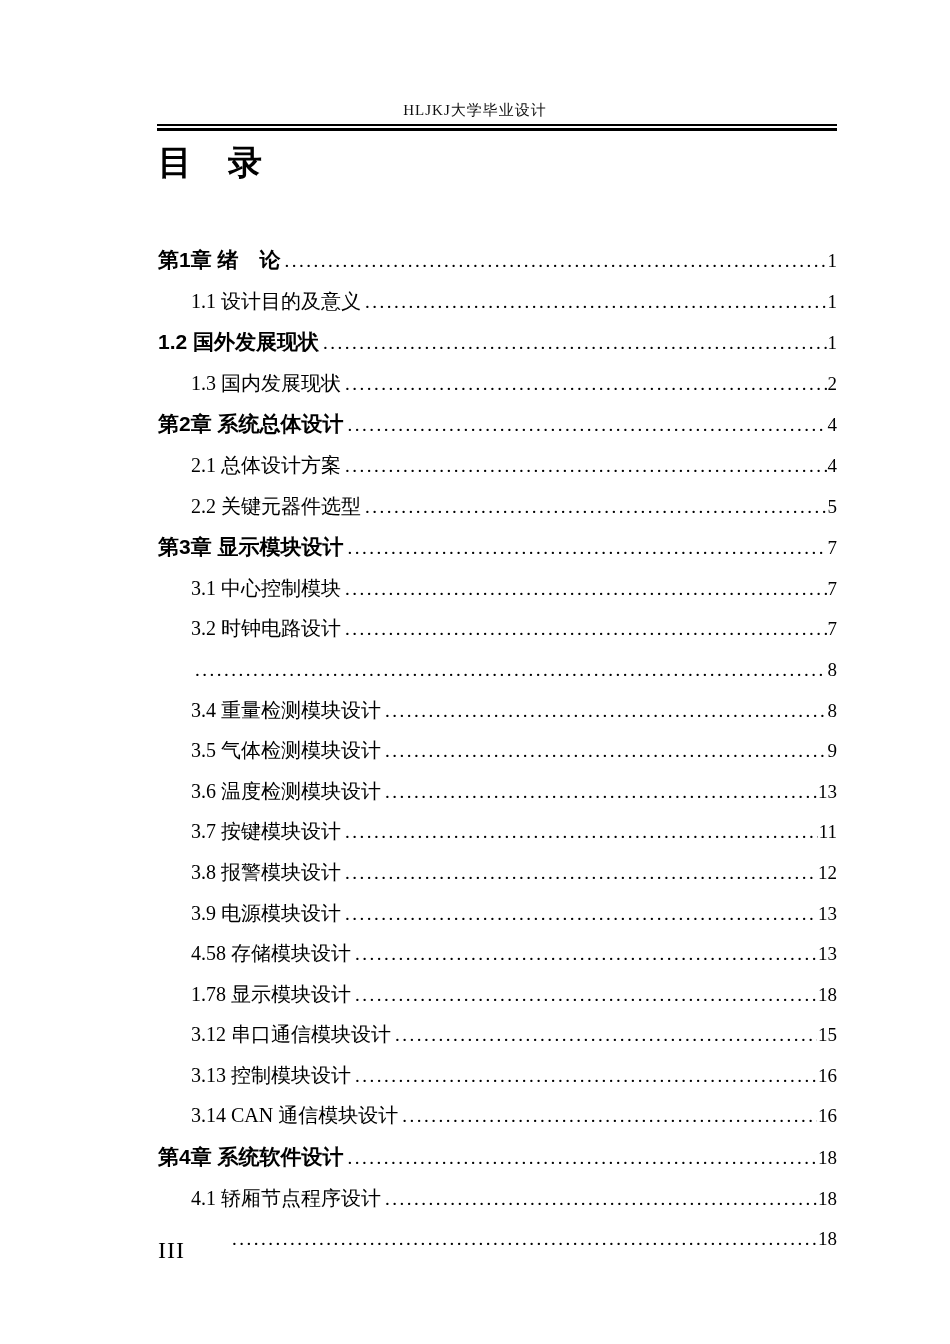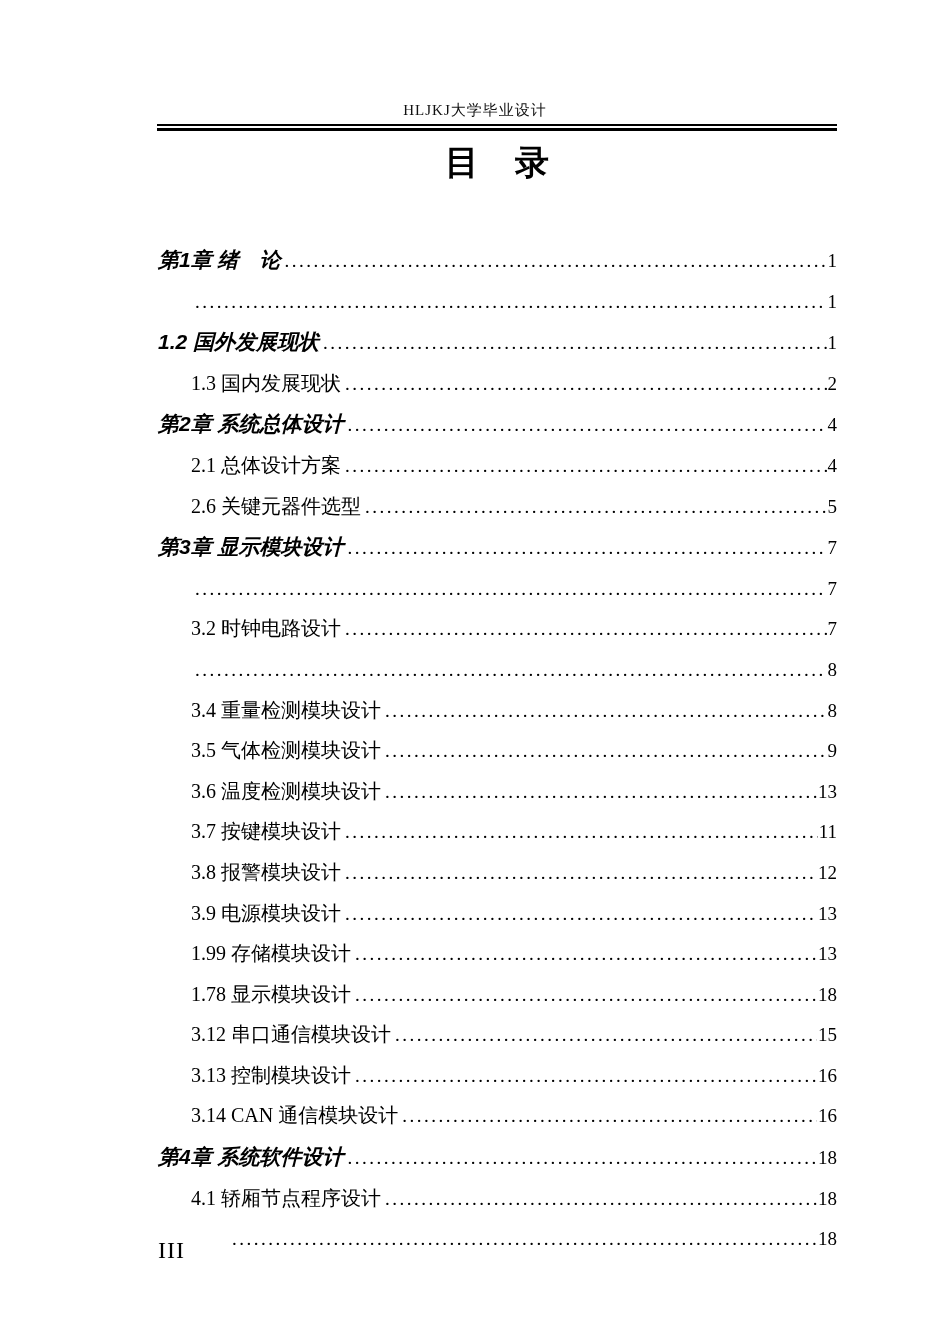--- a/index.html
+++ b/index.html
@@ -33,21 +33,20 @@
     height: 2px;
     border-top: 2px solid #000;
     border-bottom: 3px solid #000;
   }
   .doc-title {
     position: absolute;
     top: 140px;
     left: 158px;
     width: 679px;
     margin: 0;
-    text-align: center;
     font-size: 34px;
     font-weight: 700;
     font-family: "Liberation Sans", "DejaVu Sans", sans-serif;
     letter-spacing: 1px;
   }
   .toc {
     position: absolute;
     top: 240px;
     left: 158px;
     width: 679px;
@@ -61,21 +60,20 @@
     font-size: 20px;
     white-space: nowrap;
     flex: 0 0 auto;
   }
   .toc-entry.level-1 .entry-label { font-size: 21px; }
   .toc-entry.level-2 { padding-left: 33px; }
   .toc-entry.level-3 { padding-left: 70px; }
   .toc-entry.bold .entry-label {
     font-weight: 700;
     font-family: "Liberation Sans", "DejaVu Sans", sans-serif;
-    font-style: italic;
   }
   .leader {
     flex: 1 1 auto;
     min-width: 0;
     overflow: hidden;
     white-space: nowrap;
     padding-left: 4px;
   }
   .leader::after {
     content: "................................................................................................................................................................................................................";
@@ -110,20 +108,21 @@
 
   <div class="toc">
 
       <div class="toc-entry level-1 bold">
         <span class="entry-label">第1章 绪　论</span>
         <span class="leader"></span>
         <span class="page-num">1</span>
       </div>
 
       <div class="toc-entry level-2">
+        <span class="entry-label">1.1 设计目的及意义</span>
         <span class="leader"></span>
         <span class="page-num">1</span>
       </div>
 
       <div class="toc-entry level-1 bold">
         <span class="entry-label">1.2 国外发展现状</span>
         <span class="leader"></span>
         <span class="page-num">1</span>
       </div>
 
@@ -139,32 +138,33 @@
         <span class="page-num">4</span>
       </div>
 
       <div class="toc-entry level-2">
         <span class="entry-label">2.1 总体设计方案</span>
         <span class="leader"></span>
         <span class="page-num">4</span>
       </div>
 
       <div class="toc-entry level-2">
-        <span class="entry-label">2.6 关键元器件选型</span>
+        <span class="entry-label">2.2 关键元器件选型</span>
         <span class="leader"></span>
         <span class="page-num">5</span>
       </div>
 
       <div class="toc-entry level-1 bold">
         <span class="entry-label">第3章 显示模块设计</span>
         <span class="leader"></span>
         <span class="page-num">7</span>
       </div>
 
       <div class="toc-entry level-2">
+        <span class="entry-label">3.1 中心控制模块</span>
         <span class="leader"></span>
         <span class="page-num">7</span>
       </div>
 
       <div class="toc-entry level-2">
         <span class="entry-label">3.2 时钟电路设计</span>
         <span class="leader"></span>
         <span class="page-num">7</span>
       </div>
 
@@ -203,21 +203,21 @@
         <span class="page-num">12</span>
       </div>
 
       <div class="toc-entry level-2">
         <span class="entry-label">3.9 电源模块设计</span>
         <span class="leader"></span>
         <span class="page-num">13</span>
       </div>
 
       <div class="toc-entry level-2">
-        <span class="entry-label">1.99 存储模块设计</span>
+        <span class="entry-label">4.58 存储模块设计</span>
         <span class="leader"></span>
         <span class="page-num">13</span>
       </div>
 
       <div class="toc-entry level-2">
         <span class="entry-label">1.78 显示模块设计</span>
         <span class="leader"></span>
         <span class="page-num">18</span>
       </div>
 

